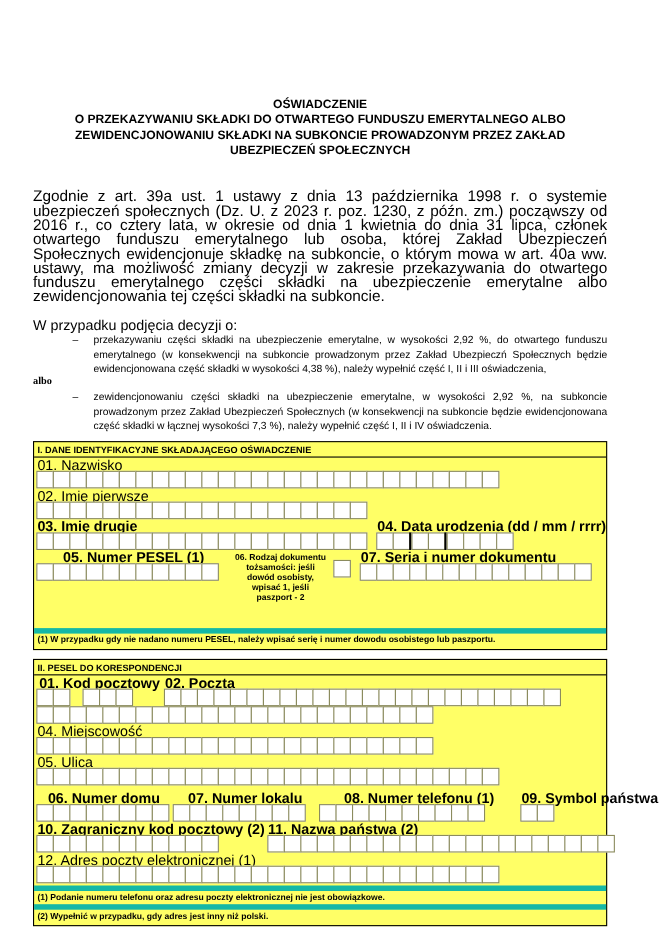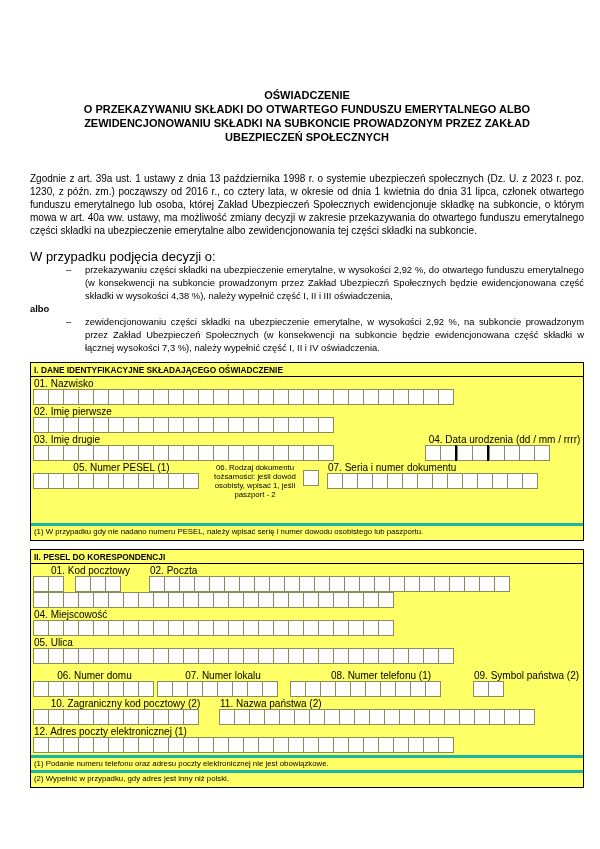--- a/index.html
+++ b/index.html
@@ -1,47 +1,47 @@
 <!DOCTYPE html>
 <html style="--form-bg: #ffff66; --cell-border: #8b8b5e; --cell-fill: #ffffff; --section-border: #000000;"><head>
 <meta charset="utf-8">
 <style>
   html,body{margin:0;padding:0;}
   body{
     width:600px;height:849px;background:#ffffff;color:#000;
     font-family:"Liberation Sans","DejaVu Sans",sans-serif;
     overflow:hidden;
   }
-  .page{box-sizing:border-box;width:600px;height:849px;padding:88px 16px 0 30px;}
+  .page{box-sizing:border-box;width:600px;height:849px;padding:88px 48px 0 30px;}
   .title,.subtitle{font-size:11px;font-weight:bold;line-height:14px;text-align:center;}
   .subtitle{max-width:505px;margin:0 auto;}
-  .intro{font-size:10px;line-height:13px;text-align:justify;margin:28px 0 0 0;}
+  .intro{font-size:14px;line-height:13px;text-align:justify;margin:28px 0 0 0;}
   .decision-intro{font-size:13px;line-height:13px;margin-top:13px;}
   .bullet{position:relative;margin:0;}
   .bullet .dash{position:absolute;left:36px;top:0;font-size:9.4px;line-height:13px;}
   .bullet .btxt{margin-left:55px;font-size:9.4px;line-height:13px;text-align:justify;}
-  .albo{font-size:9.4px;line-height:13px;font-weight:bold;}
+  .albo{font-size:9.4px;line-height:13px;font-weight:bold;font-family:Liberation Serif, serif;}
   .section{
     background:var(--form-bg,#ffff66);
     border:1px solid var(--section-border,#000);
     margin-top:8px;padding:0 0 2px 0;
   }
   .shead{font-size:8.3px;font-weight:bold;line-height:10px;padding:2px 2px 1px 3px;border-bottom:1px solid #000;}
-  .flab{font-size:10px;line-height:9px;padding:2px 0 1px 3px;white-space:nowrap;}
+  .flab{font-size:13px;line-height:9px;padding:2px 0 1px 3px;white-space:nowrap;}
   .boxrow{display:flex;margin-left:3px;}
   .cell{flex:0 0 16px;width:16px;height:16px;box-sizing:border-box;background:var(--cell-fill,#fff);
         border:1px solid var(--cell-border,#8b8b5e);margin-left:-1px;}
   .sep{flex:0 0 3px;height:16px;background:#000;margin-left:-1px;}
-  .cols{display:flex;}
+  .cols{display:flex;font-weight:bold;}
   .c{flex:0 0 auto;text-align:center;}
   .grow{flex:1 1 auto;}
   .kpgap{width:12px;flex:0 0 12px;}
   .smalltxt{font-size:7.8px;line-height:9px;padding:2px 2px 0 3px;white-space:normal;}
   .row0607{display:flex;align-items:flex-start;}
-  .fnote{font-size:7.8px;line-height:10px;padding:1px 3px;border-top:3px solid #14b8a6;}
+  .fnote{font-size:7.8px;line-height:10px;padding:1px 3px;border-top:5px solid #14b8a6;font-weight:bold;}
   .spacer05{height:10px;}
   .gaprow{height:5px;}
 </style>
 </head>
 <body style="color: rgb(0, 0, 0);">
 
 <div class="page">
 
   <div class="title">OŚWIADCZENIE</div>
   <div class="subtitle">O PRZEKAZYWANIU SKŁADKI DO OTWARTEGO FUNDUSZU EMERYTALNEGO ALBO ZEWIDENCJONOWANIU SKŁADKI NA SUBKONCIE PROWADZONYM PRZEZ ZAKŁAD UBEZPIECZEŃ SPOŁECZNYCH</div>

